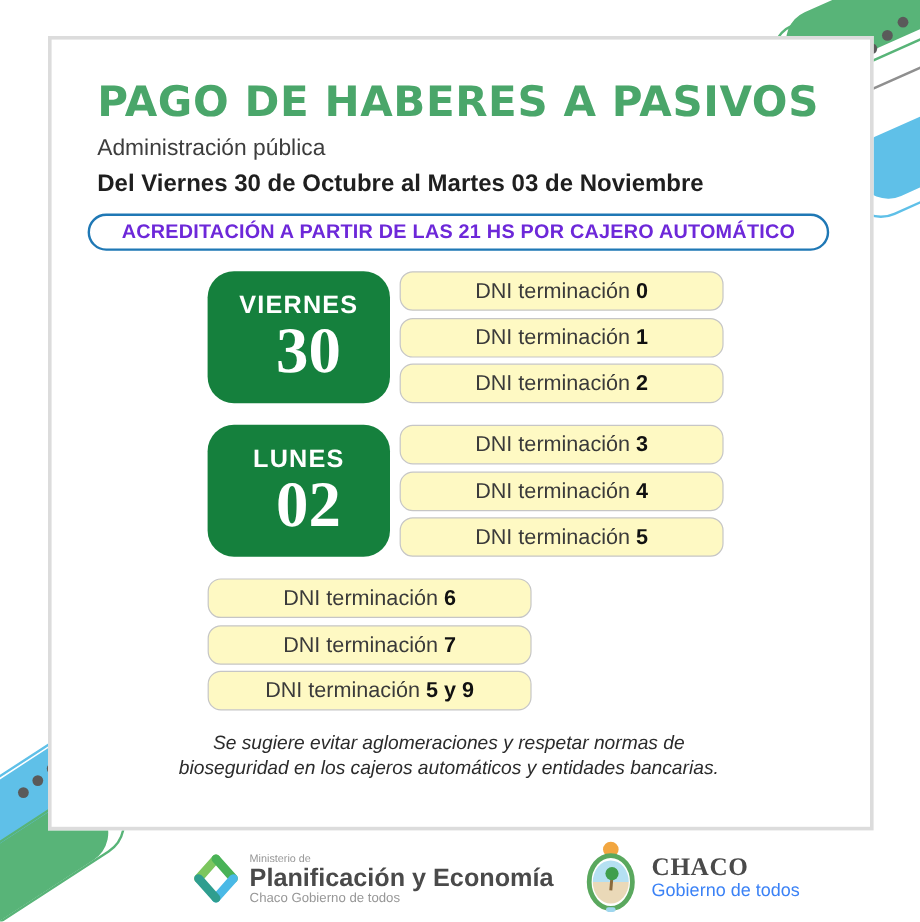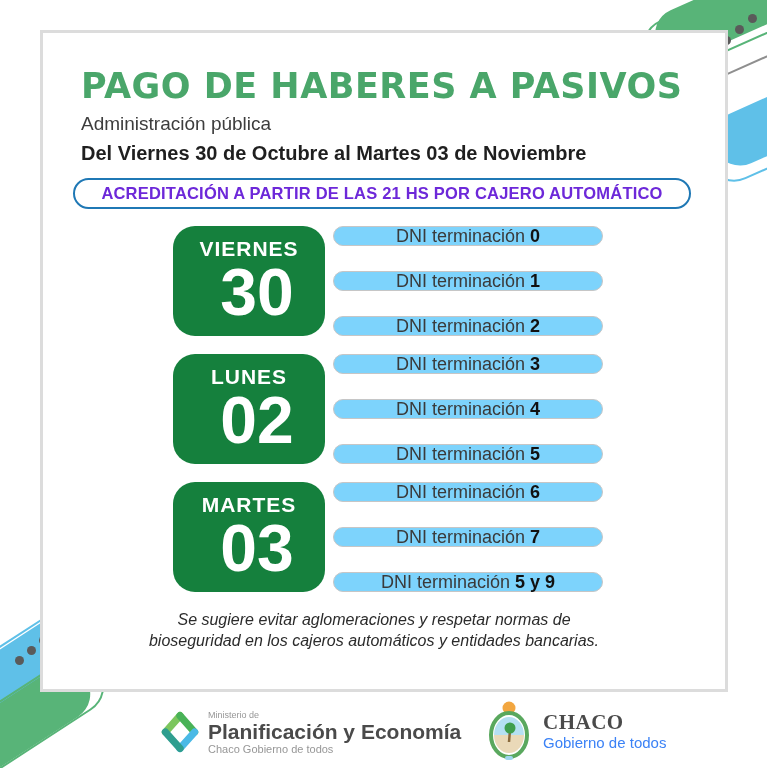--- a/index.html
+++ b/index.html
@@ -41,27 +41,27 @@
   }
 
   
   .schedule{margin-left:92px;margin-top:17px;}
   .day-group{display:flex;gap:8px;margin-bottom:18px;}
   .day-card{
     width:152px;height:110px;background:#15803d;border-radius:22px;
     color:#ffffff;display:flex;flex-direction:column;align-items:center;justify-content:center;
   }
   .day-name{font-size:21px;font-weight:bold;letter-spacing:1px;line-height:1;}
-  .day-number{font-size:66px;font-weight:bold;line-height:.95;margin-top:2px;
-    font-family:Liberation Sans, sans-serif;margin-left:16px;}
+  .day-number{font-size:54px;font-weight:bold;line-height:.95;margin-top:2px;
+    font-family:Liberation Serif, serif;margin-left:16px;}
   .rows{width:270px;height:110px;display:flex;flex-direction:column;justify-content:space-between;}
   .dni-row{
-    box-sizing:border-box;height:20px;border:1.5px solid #c6c6c6;border-radius:11px;
+    box-sizing:border-box;height:33px;border:1.5px solid #c6c6c6;border-radius:11px;
     display:flex;align-items:center;justify-content:center;gap:5px;
-    font-size:18px;color:#3a3a3a;background:#7dd3fc;
+    font-size:18px;color:#3a3a3a;background:#fef9c3;
   }
   .dni-row b{color:#111;}
 
   
   .note{
     width:470px;margin:15px 0 0 58px;text-align:center;
     font-style:italic;font-size:16px;line-height:1.3;color:#2b2b2b;
   }
 
   
@@ -144,24 +144,20 @@
               <b>4</b>
             </div>
           <div class="dni-row">
               <span>DNI terminación</span>
               <b>5</b>
             </div>
         </div>
       </div>
 
       <div class="day-group">
-        <div class="day-card">
-          <div class="day-name">MARTES</div>
-          <div class="day-number">03</div>
-        </div>
         <div class="rows">
           <div class="dni-row">
               <span>DNI terminación</span>
               <b>6</b>
             </div>
           <div class="dni-row">
               <span>DNI terminación</span>
               <b>7</b>
             </div>
           <div class="dni-row">

